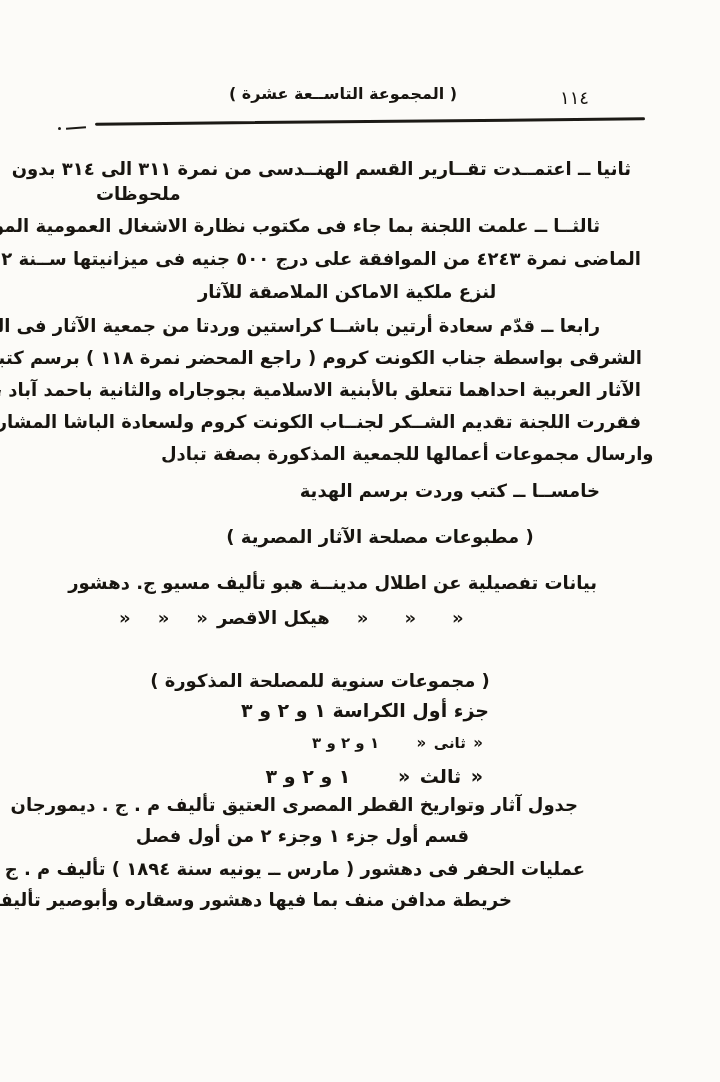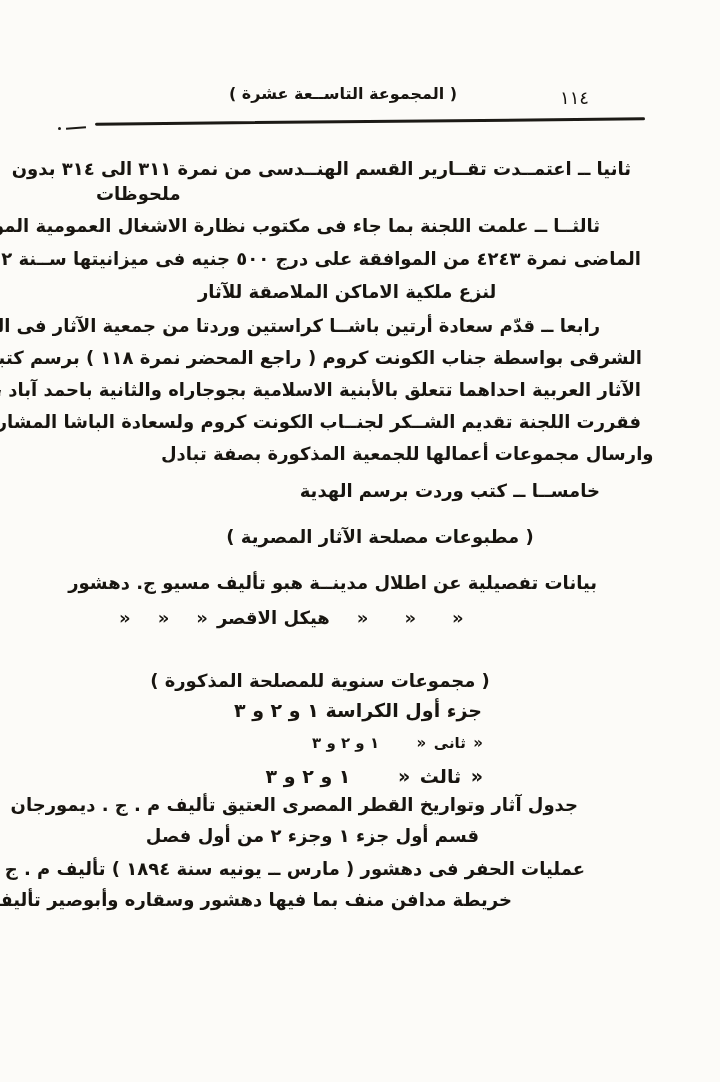--- a/index.html
+++ b/index.html
@@ -36,25 +36,25 @@
   .l6 {top:313px;right:45px;}
   .l7 {top:345px;right:3px;}
   .l8 {top:377px;right:4px;}
   .l9 {top:409px;right:4px;}
   .l10{top:441px;left:76px;}
   .l11{top:478px;right:45px;}
   .l12{top:524px;left:30px;right:0;text-align:center;}
   .l13{top:570px;right:48px;}
   .l14{top:605px;left:34px;}
   .l15{top:653px;left:0;right:90px;text-align:center;margin-top:15px;}
-  .l16{top:697px;right:163px;font-size:19px;margin-left:24px;}
+  .l16{top:697px;right:156px;font-size:19px;margin-left:24px;}
   .l17{top:730px;right:162px;font-size:15px;}
   .l18{top:763px;right:162px;font-size:19px;}
   .l19{top:792px;right:67px;}
-  .l20{top:823px;right:166px;}
+  .l20{top:823px;right:176px;}
   .l21{top:856px;right:60px;}
   .l22{top:887px;right:133px;}
 </style>
 </head>
 <body>
 
 <div class="page">
 
   <div class="hdr-num">١١٤</div>
   <div class="hdr-title">( المجموعة التاســعة عشرة )</div>

